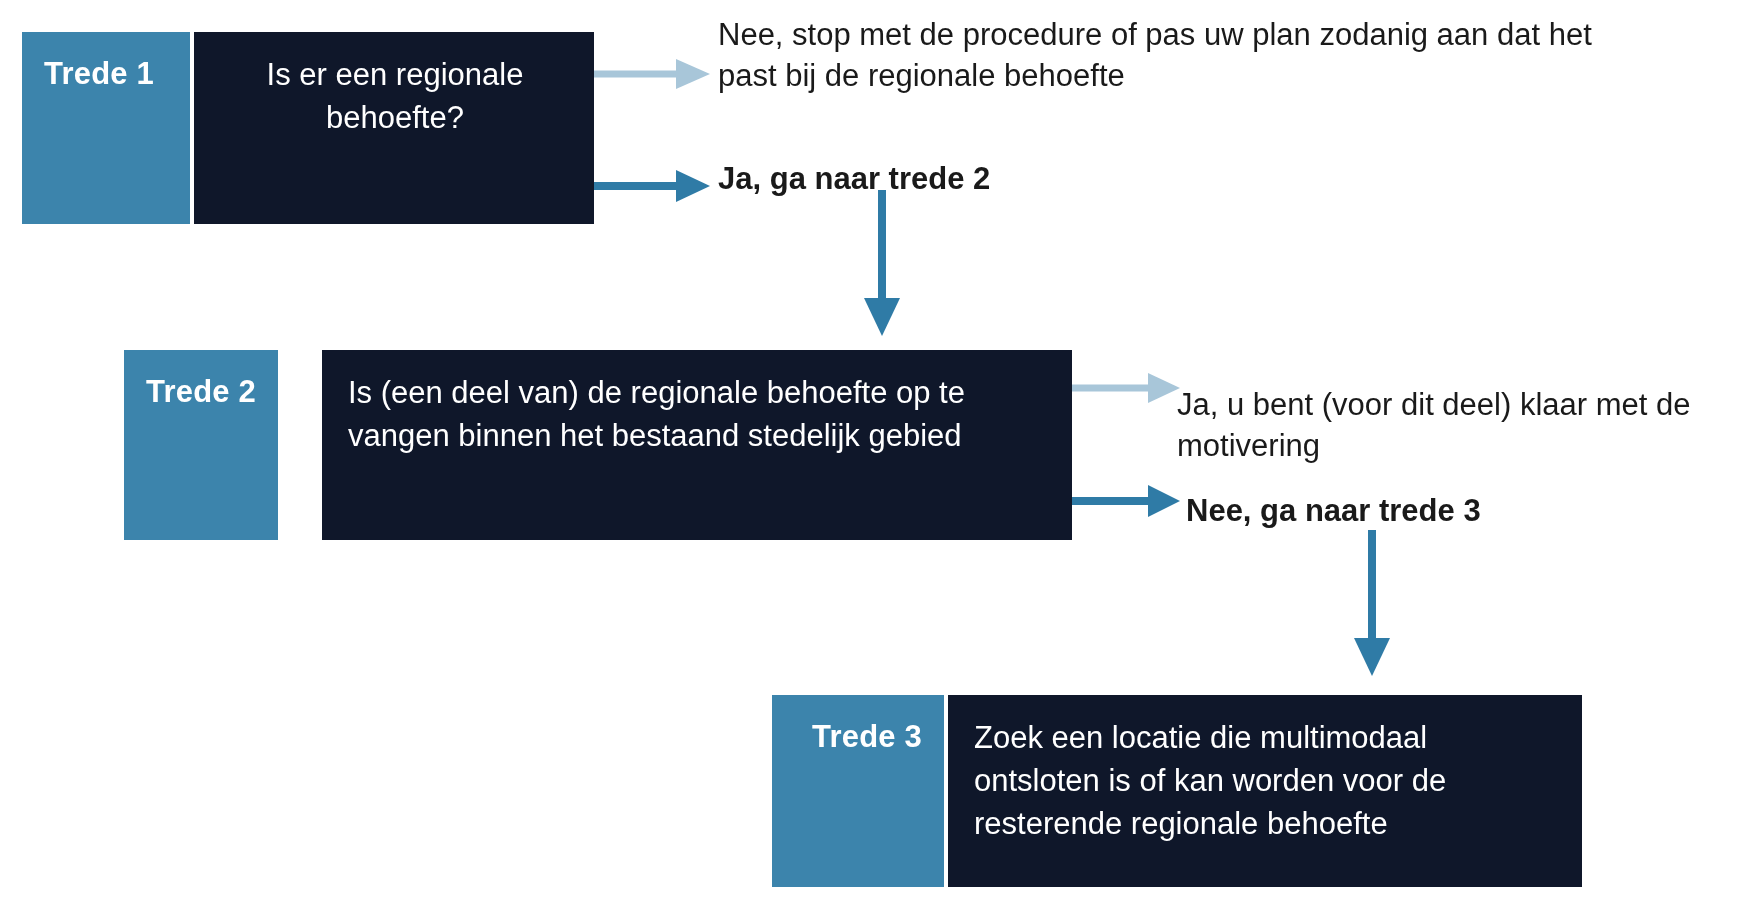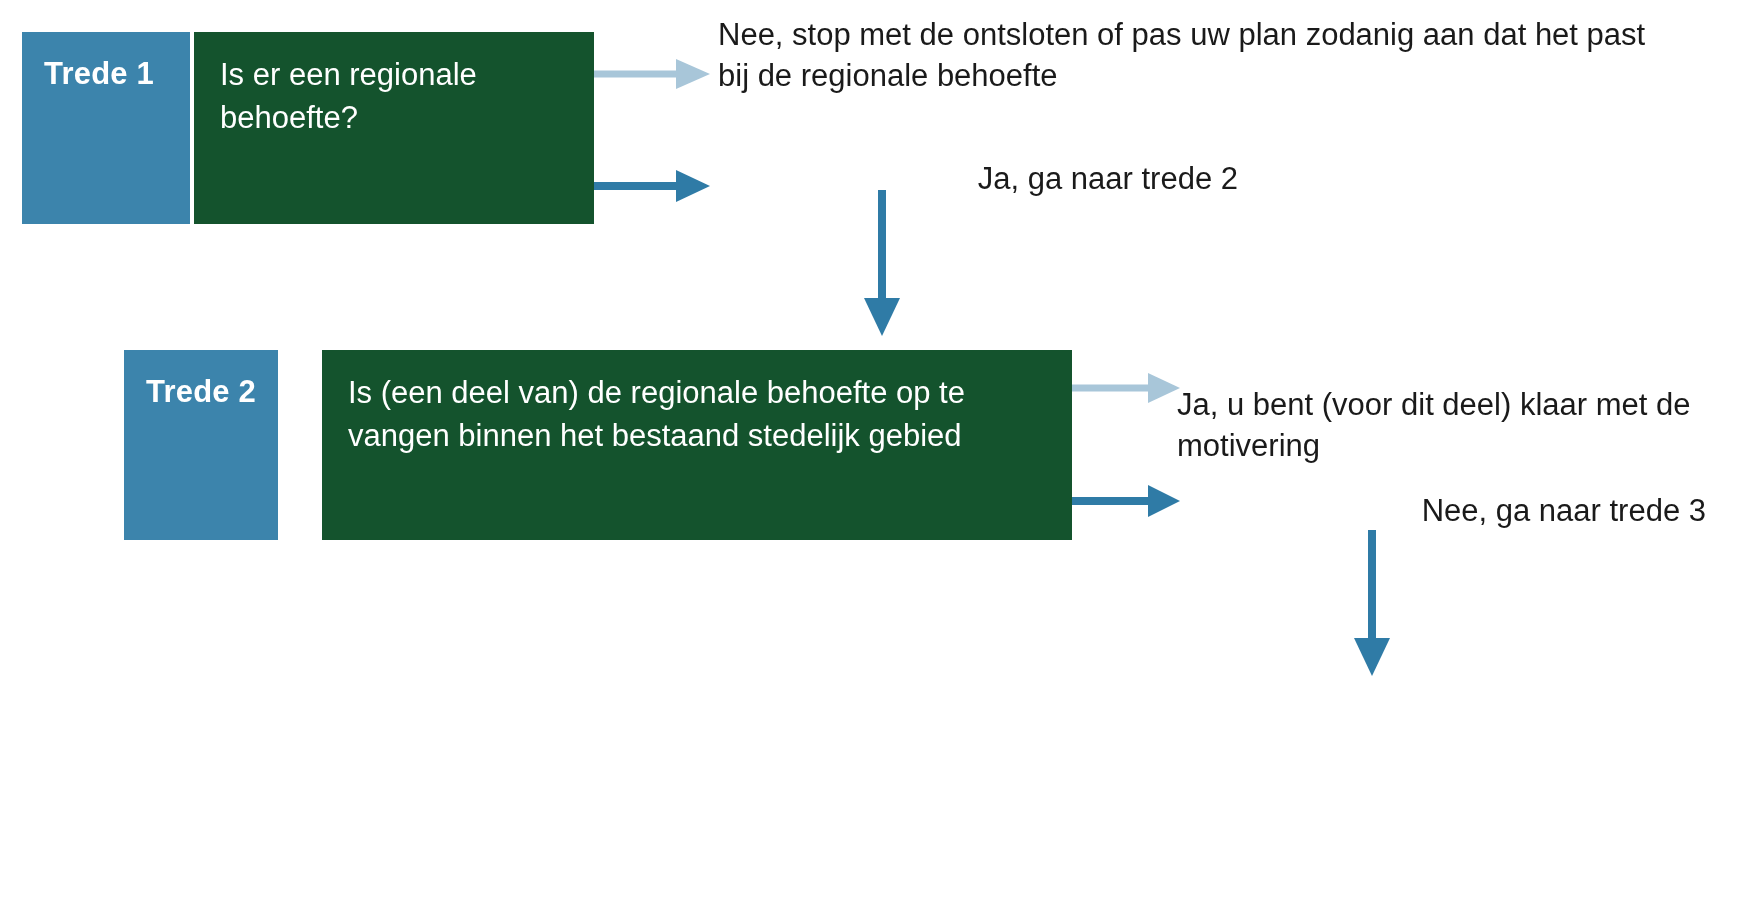--- a/index.html
+++ b/index.html
@@ -35,51 +35,51 @@
     font-size: 31px;
     letter-spacing: 0.2px;
     padding: 24px 22px 0 22px;
     box-sizing: border-box;
     white-space: nowrap;
   }
   .step-label.right-align {
     justify-content: flex-end;
   }
   .step-body {
-    background: #14532d;
+    background: #0f172a;
     font-size: 31px;
     line-height: 1.38;
     padding: 22px 24px 20px 26px;
     box-sizing: border-box;
     border-left: 4px solid #ffffff;
   }
 
   
-  #box-trede-1 { left: 22px;  top: 32px;  width: 572px; height: 192px; }
+  #box-trede-1 { left: 22px;  top: 32px;  width: 572px; height: 192px; text-align: center; }
   #box-trede-1 .step-label { width: 168px; }
   #box-trede-1 .step-body  { width: 404px; }
 
   
   #box-trede-2 { left: 124px; top: 350px; width: 948px; height: 190px; gap: 40px; }
   #box-trede-2 .step-label { width: 166px; }
   #box-trede-2 .step-body  { width: 856px; }
 
   
   #box-trede-3 { left: 772px; top: 695px; width: 810px; height: 192px; }
   #box-trede-3 .step-label { width: 172px; }
   #box-trede-3 .step-body  { width: 638px; }
 
   
   .outcome {
     position: absolute;
     font-size: 31px;
     line-height: 1.33;
     color: #1a1a1a;
   }
-  .outcome.bold { font-weight: normal; text-align: right; }
+  .outcome.bold { font-weight: bold; }
 
   #outcome-1-no  { left: 718px; top: 14px;  width: 940px; }
   #outcome-1-yes { left: 718px; top: 158px; width: 520px; }
   #outcome-2-yes { left: 1177px; top: 352px; width: 560px; margin-top: 32px; }
   #outcome-2-no  { left: 1177px; top: 490px; width: 520px; margin-left: 9px; }
 
   
   .arrow { position: absolute; }
   #arrow-1-no    { left: 594px;  top: 56px;  }
   #arrow-1-yes   { left: 594px;  top: 168px; }
@@ -105,21 +105,21 @@
     </svg>
   </div>
 
   <div class="arrow" id="arrow-1-yes">
     <svg width="120" height="36" viewBox="0 0 120 36" xmlns="http://www.w3.org/2000/svg">
       <line x1="0" y1="18" x2="86" y2="18" stroke="#2f7ba6" stroke-width="8"></line>
       <polygon points="82,2 116,18 82,34" fill="#2f7ba6"></polygon>
     </svg>
   </div>
 
-  <div class="outcome" id="outcome-1-no">Nee, stop met de ontsloten of pas uw plan zodanig aan dat het past bij de regionale behoefte</div>
+  <div class="outcome" id="outcome-1-no">Nee, stop met de procedure of pas uw plan zodanig aan dat het past bij de regionale behoefte</div>
   <div class="outcome bold" id="outcome-1-yes">Ja, ga naar trede 2</div>
 
   <div class="arrow" id="arrow-1-down">
     <svg width="44" height="150" viewBox="0 0 44 150" xmlns="http://www.w3.org/2000/svg">
       <line x1="22" y1="0" x2="22" y2="112" stroke="#2f7ba6" stroke-width="8"></line>
       <polygon points="4,108 40,108 22,146" fill="#2f7ba6"></polygon>
     </svg>
   </div>
 
   <div class="step-box" id="box-trede-2">
@@ -144,14 +144,18 @@
   <div class="outcome" id="outcome-2-yes">Ja, u bent (voor dit deel) klaar met de motivering</div>
   <div class="outcome bold" id="outcome-2-no">Nee, ga naar trede 3</div>
 
   <div class="arrow" id="arrow-2-down">
     <svg width="44" height="150" viewBox="0 0 44 150" xmlns="http://www.w3.org/2000/svg">
       <line x1="22" y1="0" x2="22" y2="112" stroke="#2f7ba6" stroke-width="8"></line>
       <polygon points="4,108 40,108 22,146" fill="#2f7ba6"></polygon>
     </svg>
   </div>
 
+  <div class="step-box" id="box-trede-3">
+    <div class="step-label right-align">Trede 3</div>
+    <div class="step-body">Zoek een locatie die multimodaal ontsloten is of kan worden voor de resterende regionale behoefte</div>
+  </div>
 
 </div>
 
 </body></html>

